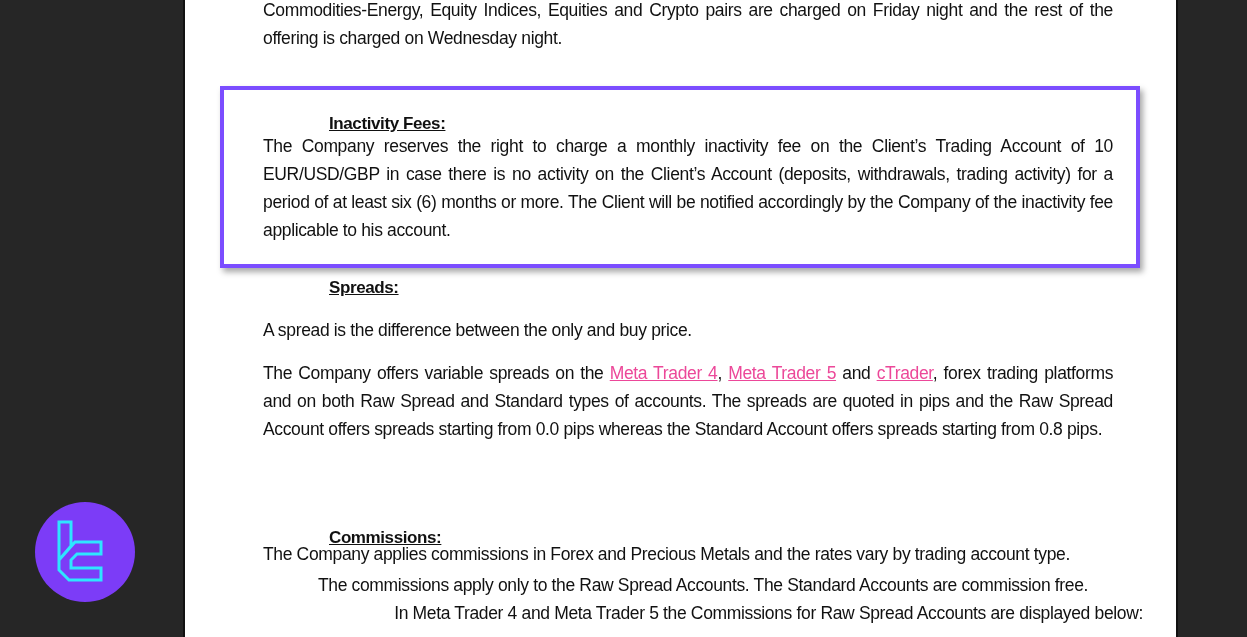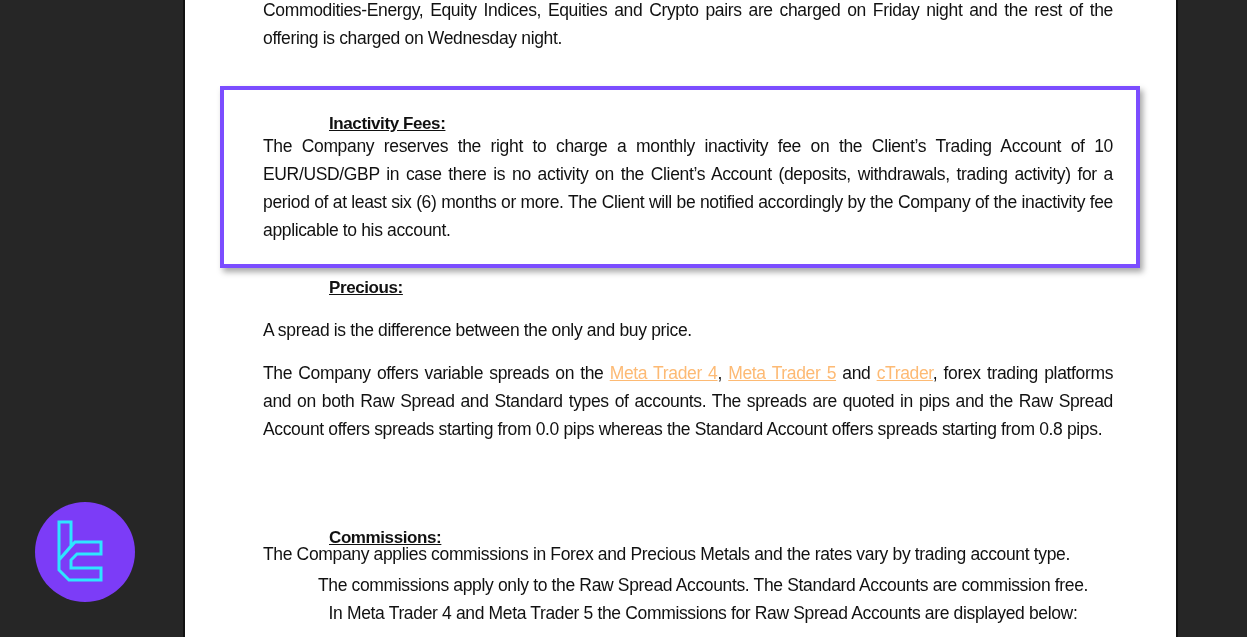--- a/index.html
+++ b/index.html
@@ -18,21 +18,21 @@
     font-family:"Liberation Sans Narrow","Liberation Sans", sans-serif;
     font-size:17.5px; color:#111; letter-spacing:-0.35px;
     line-height:28px; text-align:justify;
   }
   .heading {
     position:absolute; left:329px;
     font-family:"Liberation Sans", sans-serif;
     font-weight:bold; font-size:17px; color:#111;
     text-decoration:underline; letter-spacing:-0.4px;
   }
-  .link { text-decoration:underline; color:#fdba74; cursor:pointer; }
+  .link { text-decoration:underline; color:#ec4899; cursor:pointer; }
   .highlight-box {
     position:absolute; left:220px; top:86px; width:912px; height:174px;
     border:4px solid #7b4dff; box-sizing:content-box;
     box-shadow: 3px 4px 6px rgba(0,0,0,0.35);
     pointer-events:none;
   }
   .logo {
     position:absolute; left:35px; top:502px; width:100px; height:100px;
     border-radius:50%; background:#7c3cf7;
     display:flex; align-items:center; justify-content:center;
@@ -43,26 +43,26 @@
 
 <div class="page"></div>
 
 <div class="text" style="top:-4px;">Commodities-Energy, Equity Indices, Equities and Crypto pairs are charged on Friday night and the rest of the offering is charged on Wednesday night.</div>
 
 <div class="heading" style="top:90px;margin-top:24px;">Inactivity Fees:</div>
 <div class="text" style="top:132px;">The Company reserves the right to charge a monthly inactivity fee on the Client’s Trading Account of 10 EUR/USD/GBP in case there is no activity on the Client’s Account (deposits, withdrawals, trading activity) for a period of at least six (6) months or more. The Client will be notified accordingly by the Company of the inactivity fee applicable to his account.</div>
 
 <div class="highlight-box"></div>
 
-<div class="heading" style="top:278px;">Precious:</div>
+<div class="heading" style="top:278px;">Spreads:</div>
 <div class="text" style="top:316px;">A spread is the difference between the only and buy price.</div>
 <div class="text" style="top:359px;"><span>The Company offers variable spreads on the </span><span class="link">Meta Trader 4</span><span>, </span><span class="link">Meta Trader 5</span><span> and </span><span class="link">cTrader</span><span>, forex trading platforms and on both Raw Spread and Standard types of accounts. The spreads are quoted in pips and the Raw Spread Account offers spreads starting from 0.0 pips whereas the Standard Account offers spreads starting from 0.8 pips.</span></div>
 
 <div class="heading" style="top:528px;">Commissions:</div>
 <div class="text" style="top:540px; width:880px; text-align:left;">The Company applies commissions in Forex and Precious Metals and the rates vary by trading account type.</div>
 <div class="text" style="top:571px; width:880px; text-align:center;">The commissions apply only to the Raw Spread Accounts. The Standard Accounts are commission free.</div>
-<div class="text" style="top:599px; width:880px; text-align:center;">In Meta Trader 4 and Meta Trader 5 the Commissions for Raw Spread Accounts are displayed below:</div>
+<div class="text" style="top:599px; width:880px; text-align:right;">In Meta Trader 4 and Meta Trader 5 the Commissions for Raw Spread Accounts are displayed below:</div>
 
 <div class="logo">
   <svg width="60" height="64" viewBox="0 0 60 64">
     <path d="M4 2 H16 V26 L4 40 Z M4 40 L20 22 H46 V34 H22 L16 40 V48 H46 V60 H14 L4 50 Z" fill="none" stroke="#2ee6ff" stroke-width="3" stroke-linejoin="miter"></path>
   </svg>
 </div>
 
 </body></html>

